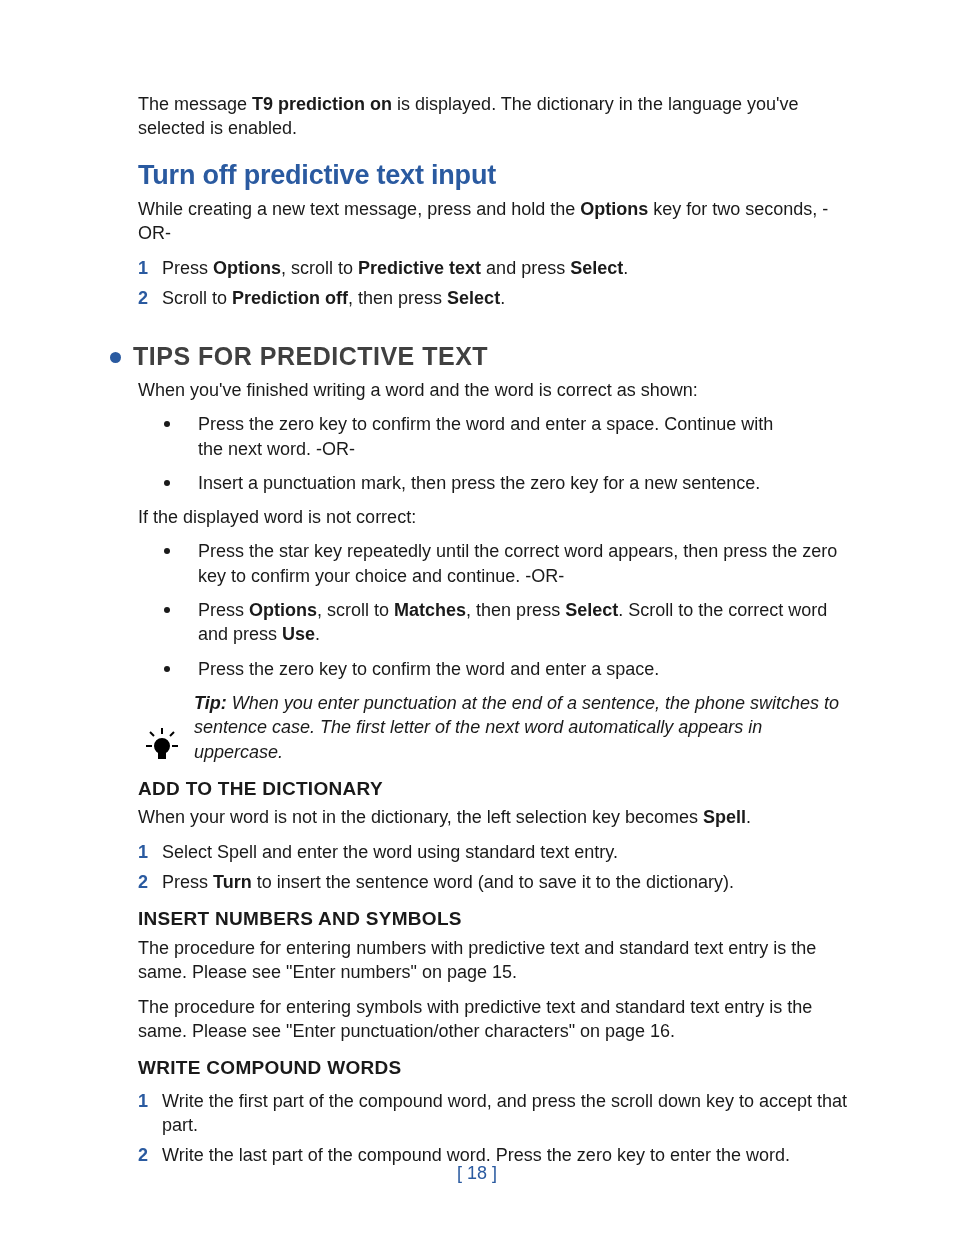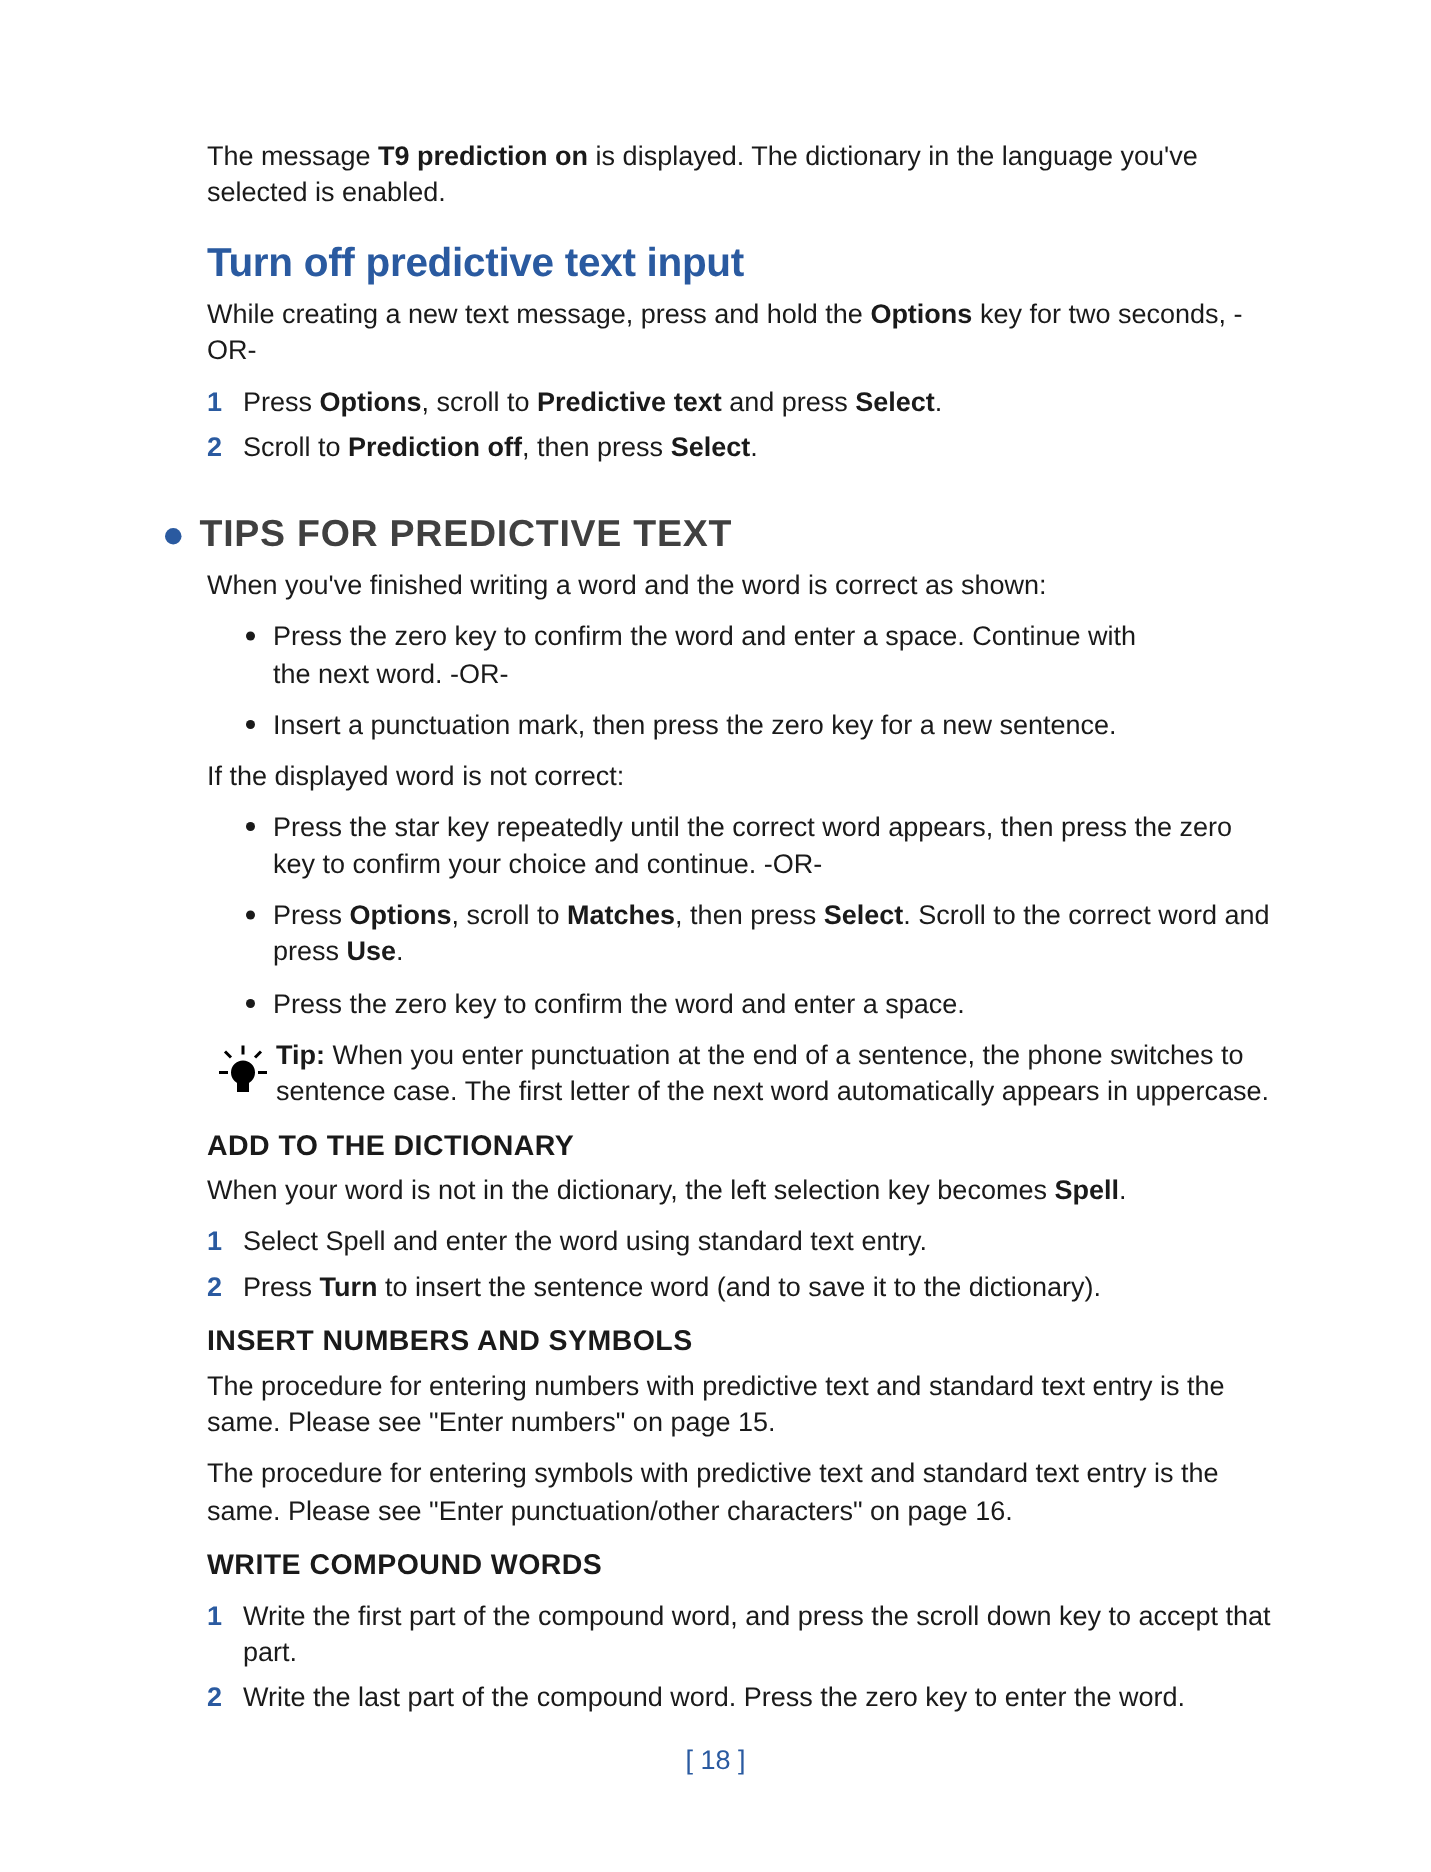--- a/index.html
+++ b/index.html
@@ -75,37 +75,38 @@
     flex: 0 0 auto;
     min-width: 14px;
   }
   ul.bullets {
     list-style: none;
     padding: 0;
     margin: 8px 0 6px 0;
   }
   ul.bullets > li {
     display: flex;
-    gap: 12px;
+    gap: 28px;
     margin: 10px 0;
     padding-left: 26px;
   }
   ul.bullets .dot {
     flex: 0 0 auto;
     width: 6px;
     height: 6px;
     border-radius: 50%;
     background: #1a1a1a;
     margin-top: 9px;
   }
   .tip-row {
     display: flex;
-    gap: 2px;
+    gap: 12px;
     margin: 8px 0 0 4px;
-    align-items: flex-start;
+    align-items: flex-end;
+    font-style: italic;
   }
   .tip-row svg { flex: 0 0 auto; margin-top: 2px; }
   .footer {
     position: absolute;
     bottom: 64px;
     width: 100%;
     text-align: center;
     color: #2a5aa0;
     font-size: 18px;
   }

